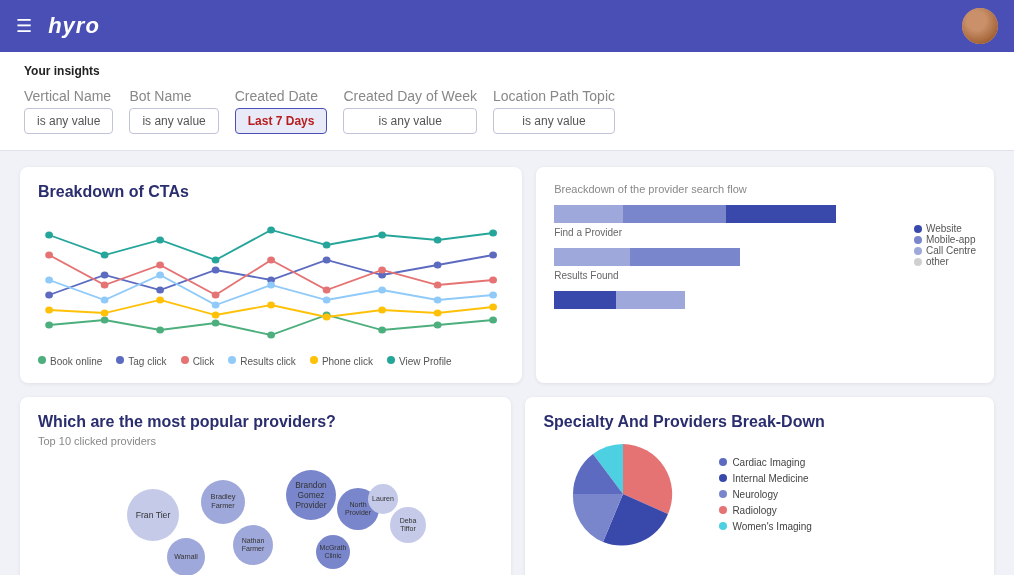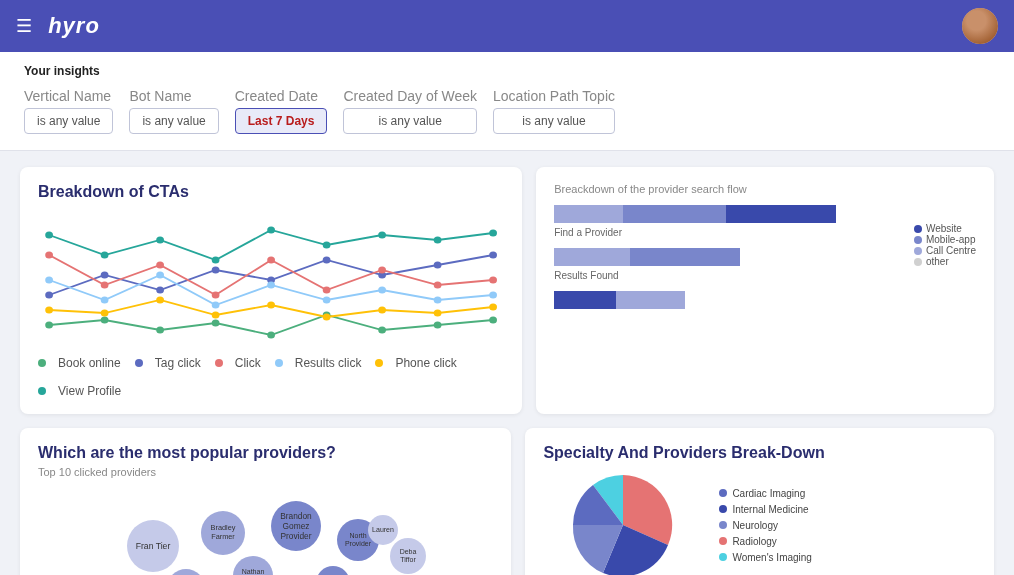--- a/index.html
+++ b/index.html
@@ -73,21 +73,21 @@
     .card-title { font-size: 16px; font-weight: 700; color: #2a2d6e; margin-bottom: 4px; }
     .card-subtitle { font-size: 11px; color: #888; margin-bottom: 10px; }
 
     
     .cta-card { flex: 1.05; }
     .chart-area { position: relative; height: 145px; overflow: hidden; }
 
     svg.line-chart { width: 100%; height: 145px; }
 
     .legend { display: flex; gap: 14px; flex-wrap: wrap; margin-top: 6px; }
-    .legend-item { display: flex; align-items: center; gap: 12px; font-size: 12px; color: #555; }
+    .legend-item { display: flex; align-items: flex-start; gap: 4px; font-size: 10px; color: #555; }
     .legend-dot { width: 8px; height: 8px; border-radius: 50%; }
 
     
     .funnel-card { flex: 0.95; }
     .funnel-row { display: flex; flex-direction: column; gap: 2px; }
     .funnel-bar-wrap { height: 18px; display: flex; }
     .funnel-label { font-size: 10px; color: #666; margin-top: 2px; }
     .bar-seg { height: 100%; }
 
     .funnel-legend { display: flex; flex-direction: column; margin-top: 18px; margin-left: 4px; }
@@ -310,21 +310,21 @@
   </div>
 
   <div class="row">
 
     <div class="card">
       <div class="card-title">Which are the most popular providers?</div>
       <div class="card-subtitle">Top 10 clicked providers</div>
       <div class="bubble-area" id="bubble-area" style="height:110px; position:relative; width:100%;">
           <div class="bubble" style="width: 52px; height: 52px; left: 89px; top: 32px; background: rgb(197, 202, 233); font-size: 8.66667px; padding: 2px;">Fran Tier</div>
           <div class="bubble" style="width: 44px; height: 44px; left: 163px; top: 23px; background: rgb(159, 168, 218); font-size: 7.33333px; padding: 2px;">Bradley Farmer</div>
-          <div class="bubble" style="width: 50px; height: 50px; left: 233px; top: 13px; background: rgb(121, 134, 203); font-size: 8.33333px; padding: 2px;">Brandon Gomez Provider</div>
+          <div class="bubble" style="width: 50px; height: 50px; left: 248px; top: 13px; background: rgb(121, 134, 203); font-size: 8.33333px; padding: 2px;">Brandon Gomez Provider</div>
           <div class="bubble" style="width: 42px; height: 42px; left: 299px; top: 31px; background: rgb(121, 134, 203); font-size: 7px; padding: 2px;">North Provider</div>
           <div class="bubble" style="width: 36px; height: 36px; left: 352px; top: 50px; background: rgb(197, 202, 233); font-size: 7px; padding: 2px;">Deba Tiffor</div>
           <div class="bubble" style="width: 40px; height: 40px; left: 195px; top: 68px; background: rgb(159, 168, 218); font-size: 7px; padding: 2px;">Nathan Farmer</div>
           <div class="bubble" style="width: 34px; height: 34px; left: 278px; top: 78px; background: rgb(121, 134, 203); font-size: 7px; padding: 2px;">McGrath Clinic</div>
           <div class="bubble" style="width: 30px; height: 30px; left: 330px; top: 27px; background: rgb(197, 202, 233); font-size: 7px; padding: 2px;">Lauren</div>
           <div class="bubble" style="width: 38px; height: 38px; left: 129px; top: 81px; background: rgb(159, 168, 218); font-size: 7px; padding: 2px;">Warnall</div>
         </div>
     </div>
 
     <div class="card specialty-card">

